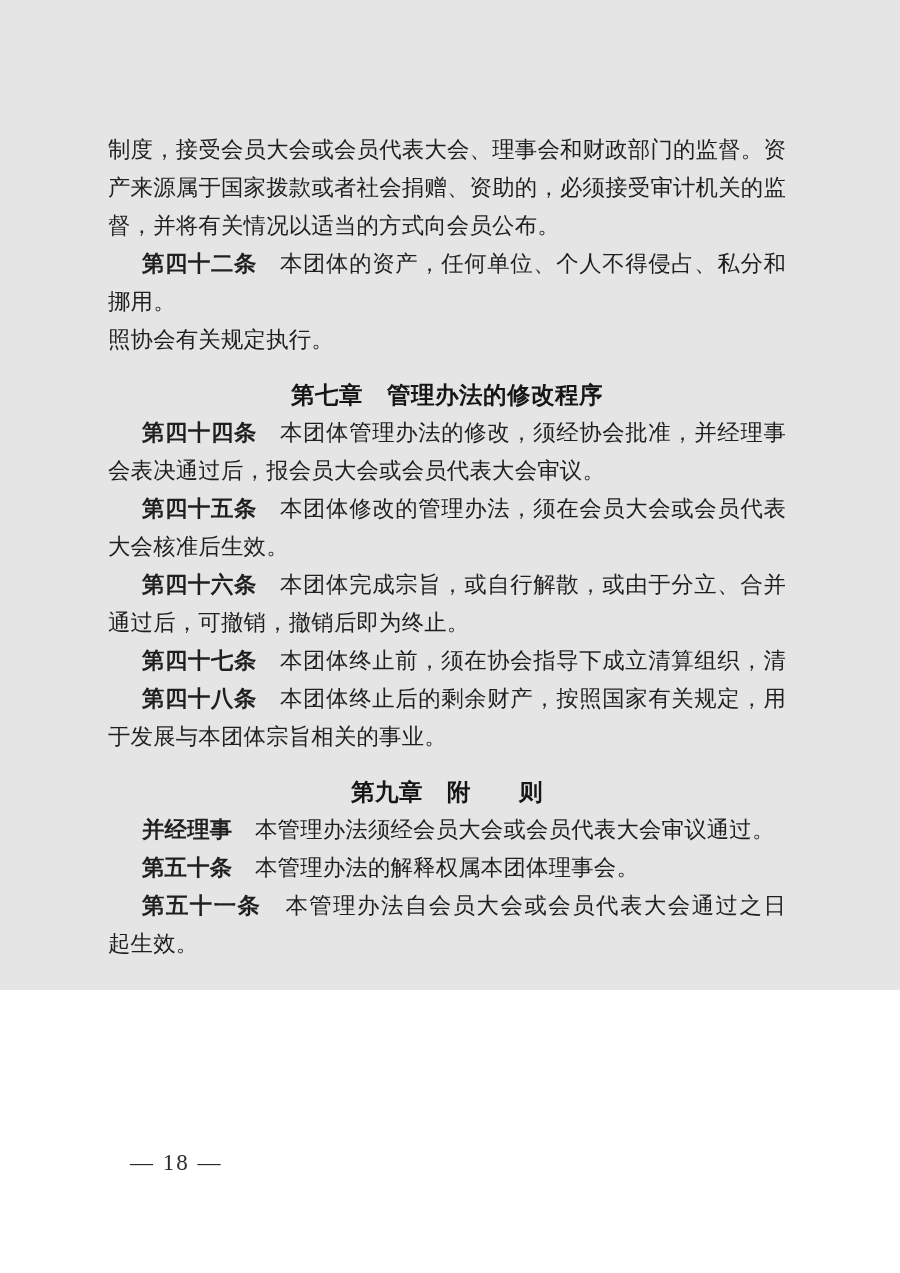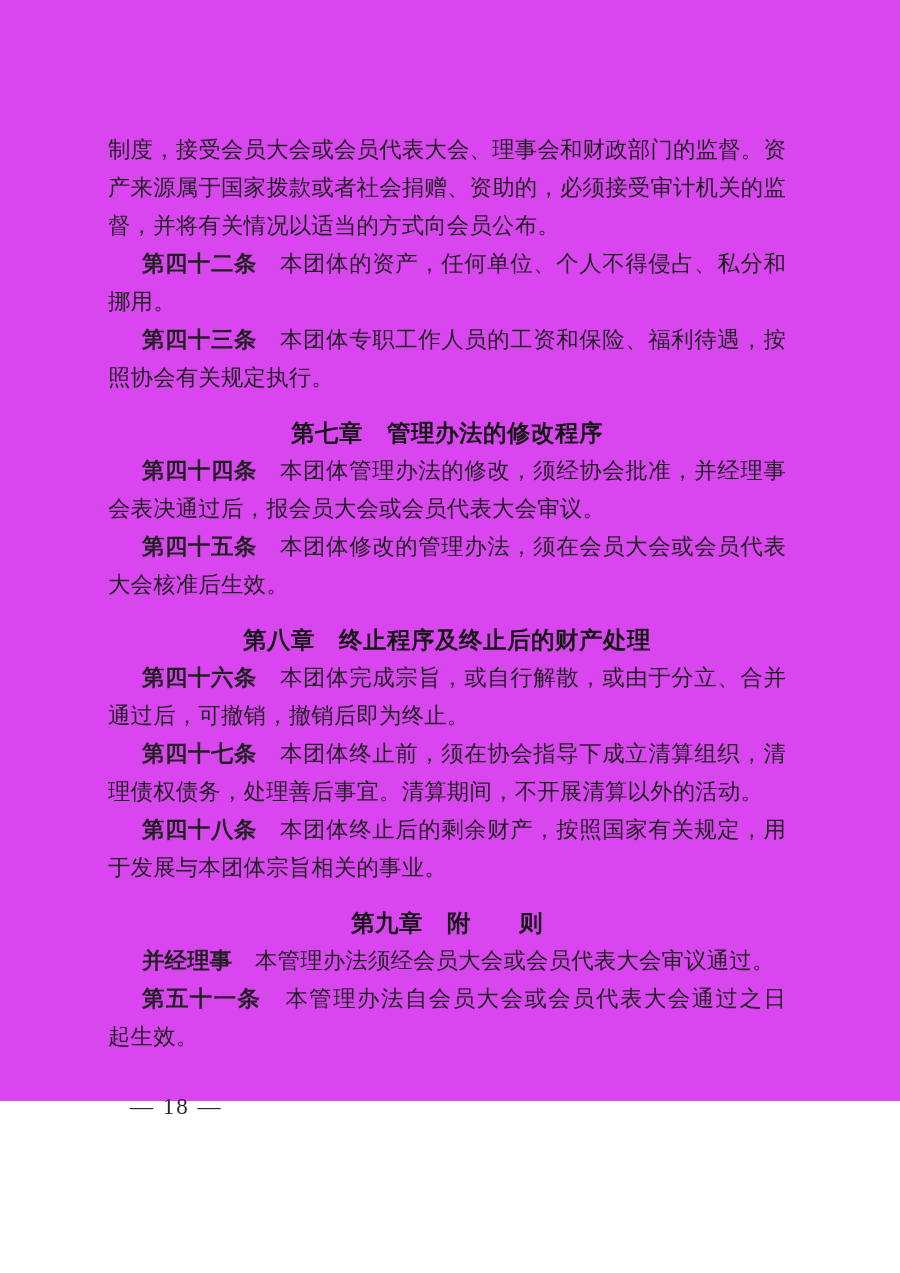--- a/index.html
+++ b/index.html
@@ -12,22 +12,22 @@
     background: #ffffff;
     position: relative;
     overflow: hidden;
     font-family: "Liberation Serif", "DejaVu Serif", serif;
     color: #1f1f1f;
   }
   .page {
     position: absolute;
     left: 0; top: 0;
     width: 900px;
-    height: 1101px;
-    background: #d946ef;
+    height: 990px;
+    background: #e5e5e5;
     text-decoration: underline;
   }
   .doc-body {
     position: absolute;
     left: 108px;
     top: 131px;
     width: 678px;
   }
   .line {
     font-size: 22.4px;
@@ -57,50 +57,48 @@
     height: 38px;
     text-align: center;
     text-align-last: center;
     letter-spacing: 0.5px;
     color: #161616;
     margin-top: 17px;
   }
   .page-number {
     position: absolute;
     left: 130px;
-    top: 1092px;
+    top: 1148px;
     font-size: 23px;
     line-height: 30px;
     letter-spacing: 2px;
     color: #2a2a2a;
   }
 </style>
 </head>
 <body>
 
 <div class="page">
   <div class="doc-body">
       <div class="line">制度，接受会员大会或会员代表大会、理事会和财政部门的监督。资</div>
       <div class="line">产来源属于国家拨款或者社会捐赠、资助的，必须接受审计机关的监</div>
       <div class="line last">督，并将有关情况以适当的方式向会员公布。</div>
       <div class="line indent"><span class="lead">第四十二条</span>　本团体的资产，任何单位、个人不得侵占、私分和</div>
       <div class="line last">挪用。</div>
-      <div class="line indent"><span class="lead">第四十三条</span>　本团体专职工作人员的工资和保险、福利待遇，按</div>
       <div class="line last">照协会有关规定执行。</div>
       <div class="heading">第七章　管理办法的修改程序</div>
       <div class="line indent"><span class="lead">第四十四条</span>　本团体管理办法的修改，须经协会批准，并经理事</div>
       <div class="line last">会表决通过后，报会员大会或会员代表大会审议。</div>
       <div class="line indent"><span class="lead">第四十五条</span>　本团体修改的管理办法，须在会员大会或会员代表</div>
       <div class="line last">大会核准后生效。</div>
-      <div class="heading">第八章　终止程序及终止后的财产处理</div>
       <div class="line indent"><span class="lead">第四十六条</span>　本团体完成宗旨，或自行解散，或由于分立、合并</div>
       <div class="line last">通过后，可撤销，撤销后即为终止。</div>
       <div class="line indent"><span class="lead">第四十七条</span>　本团体终止前，须在协会指导下成立清算组织，清</div>
-      <div class="line last">理债权债务，处理善后事宜。清算期间，不开展清算以外的活动。</div>
       <div class="line indent"><span class="lead">第四十八条</span>　本团体终止后的剩余财产，按照国家有关规定，用</div>
       <div class="line last">于发展与本团体宗旨相关的事业。</div>
       <div class="heading">第九章　附　　则</div>
       <div class="line last indent"><span class="lead">并经理事</span>　本管理办法须经会员大会或会员代表大会审议通过。</div>
+      <div class="line last indent"><span class="lead">第五十条</span>　本管理办法的解释权属本团体理事会。</div>
       <div class="line indent"><span class="lead">第五十一条</span>　本管理办法自会员大会或会员代表大会通过之日</div>
       <div class="line last">起生效。</div>
     </div>
   <div class="page-number">— 18 —</div>
 </div>
 
 </body></html>

